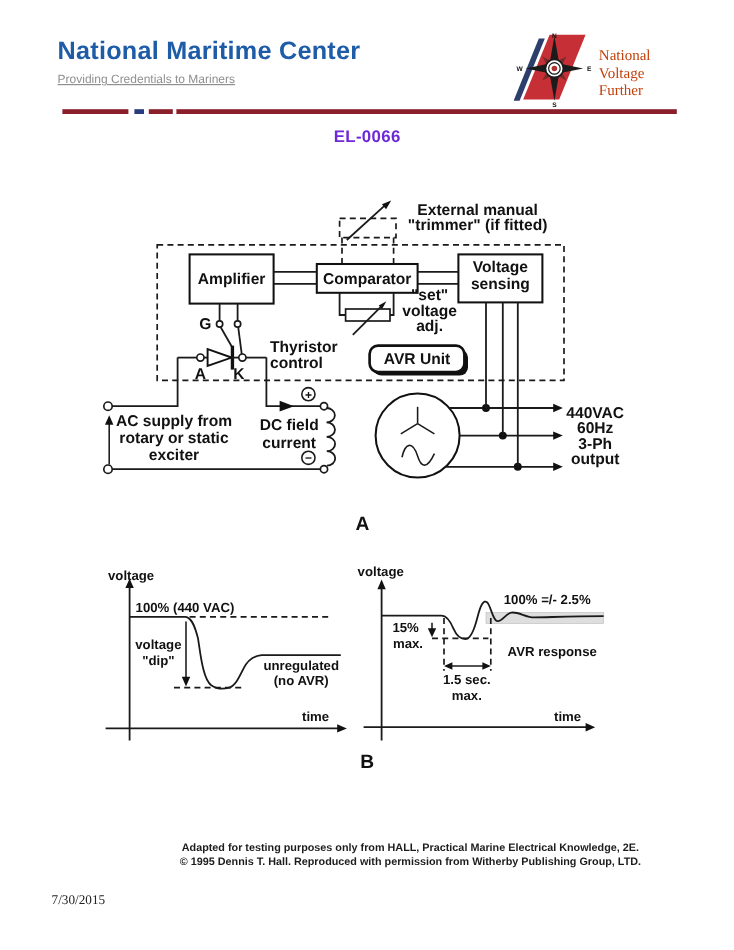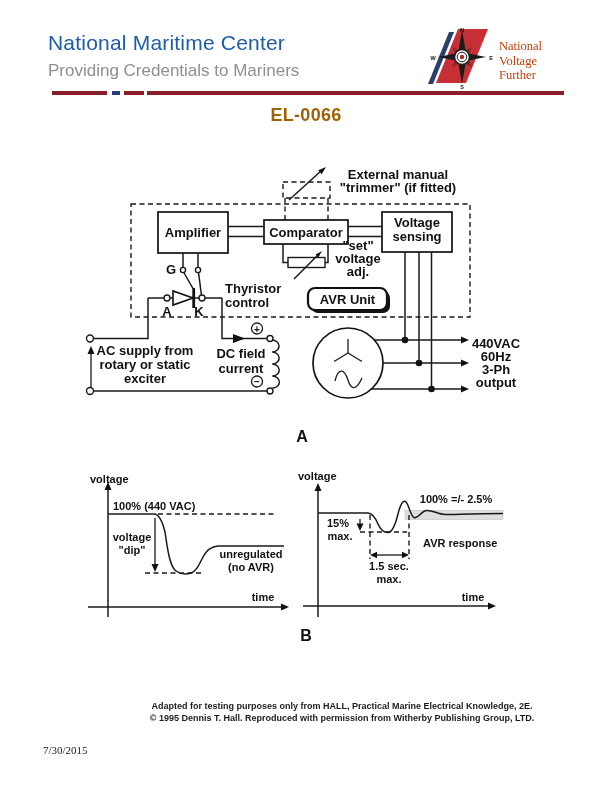--- a/index.html
+++ b/index.html
@@ -1,28 +1,28 @@
 <!DOCTYPE html>
 <html><head>
 <meta charset="utf-8">
 <style>
   html,body{margin:0;padding:0;background:#e8e8e8;}
   .page{position:relative;width:612px;height:792px;background:#ffffff;margin:0 auto;
         font-family:"Liberation Sans","DejaVu Sans",sans-serif;overflow:hidden;}
   .abs{position:absolute;}
   
-  .hdr-title{left:48px;top:31px;font-size:21px;font-weight:normal;color:#1e5ca8;letter-spacing:.2px;}
-  .hdr-tag{left:48px;top:61px;font-size:17px;color:#8f8f8f;}
+  .hdr-title{left:48px;top:31px;font-size:21px;font-weight:bold;color:#1e5ca8;letter-spacing:.2px;}
+  .hdr-tag{left:48px;top:61px;font-size:10px;color:#8f8f8f;text-decoration:underline;}
   .logo-text{left:499px;top:39px;font-family:"Liberation Serif","DejaVu Serif",serif;
              font-size:12.5px;line-height:14.5px;color:#c2410c;}
   
   .seg{position:absolute;top:91px;height:3.5px;background:#8a1e2a;}
   .seg.blue{background:#2a3a7e;}
   
-  .doc-code{left:0;top:105px;width:100%;text-align:center;font-size:18px;font-weight:bold;color:#a16207;letter-spacing:.3px;}
+  .doc-code{left:0;top:105px;width:100%;text-align:center;font-size:14px;font-weight:bold;color:#6d28d9;letter-spacing:.3px;}
   .fig-label-b{left:0;top:627px;width:100%;text-align:center;font-size:16px;font-weight:bold;color:#111;}
   
   .footer{left:0;top:701px;width:100%;text-align:center;font-size:9px;font-weight:bold;
           color:#1c1c1c;line-height:11.8px;padding-left:36px;}
   .date{left:43px;top:744px;font-family:"Liberation Serif","DejaVu Serif",serif;font-size:11px;color:#222;}
   
   svg text{font-family:"Liberation Sans","DejaVu Sans",sans-serif;font-weight:bold;fill:#111;}
   svg .ln{stroke:#1a1a1a;stroke-width:1.5;fill:none;}
   svg .thin{stroke:#1a1a1a;stroke-width:1.3;fill:none;}
   svg .dash{stroke:#1a1a1a;stroke-width:1.4;fill:none;stroke-dasharray:5 3.5;}

